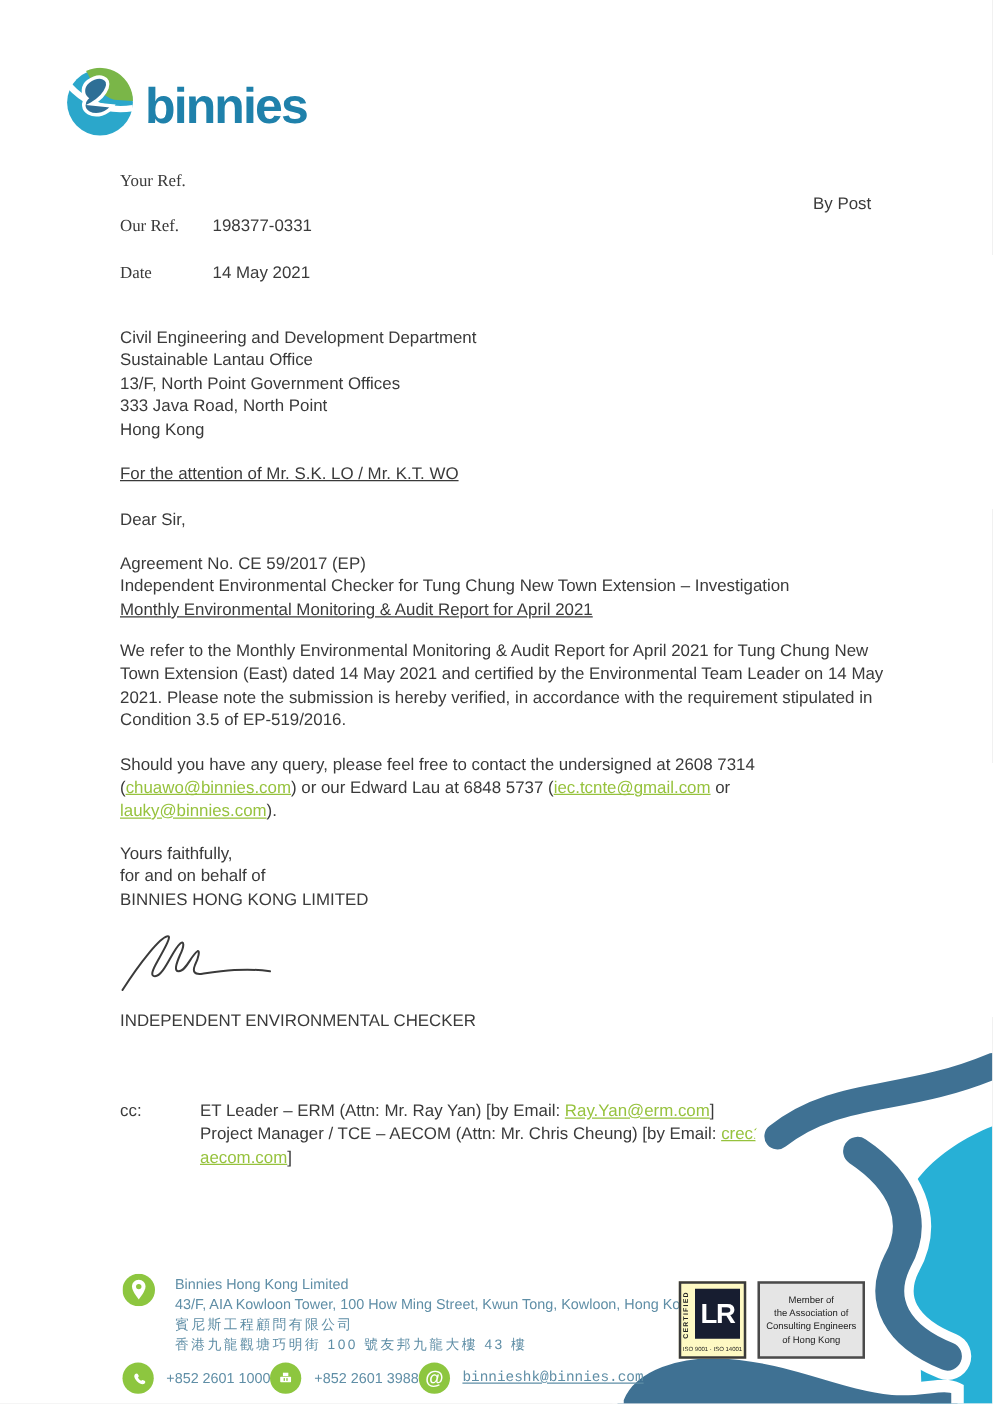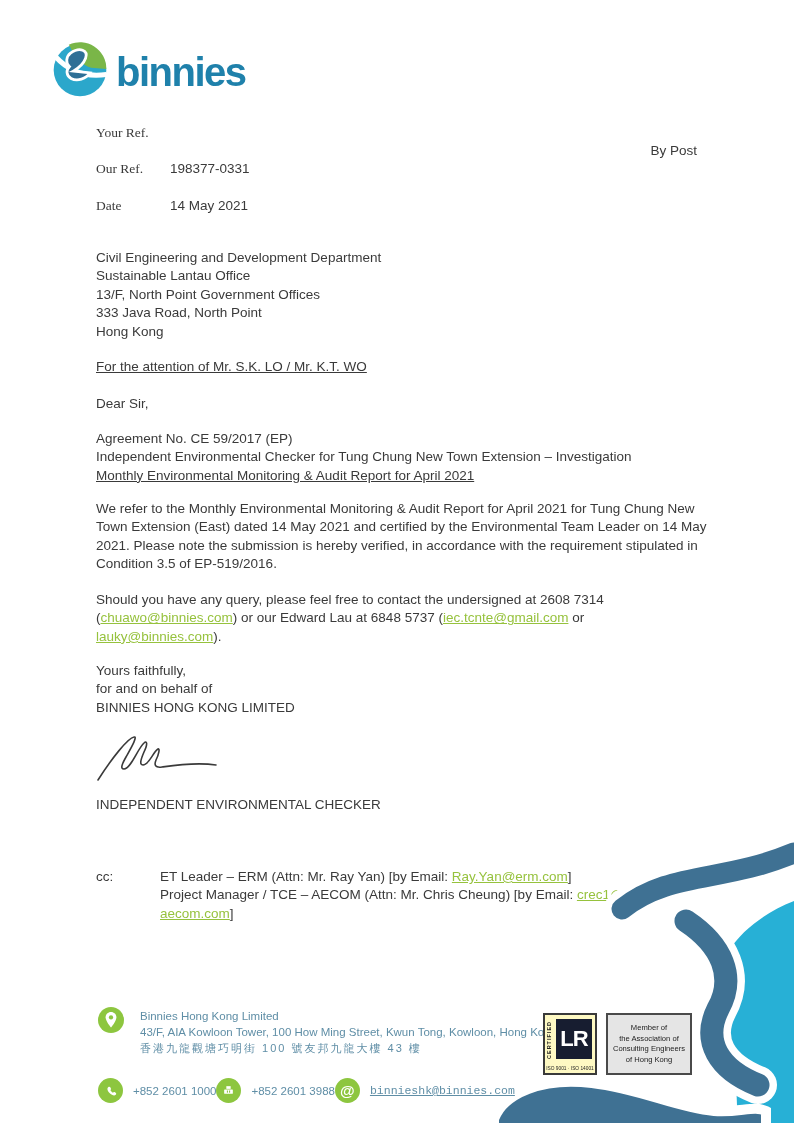--- a/index.html
+++ b/index.html
@@ -1,18 +1,18 @@
 <!DOCTYPE html>
 <html><head>
 <meta charset="utf-8">
 <style>
   html,body{margin:0;padding:0;background:#e8e8e8;}
   .page{position:relative;width:794px;height:1123px;background:#ffffff;margin:0 auto;
         font-family:"Liberation Sans",sans-serif;color:#3a3a3a;overflow:hidden;}
-  .abs{position:absolute;}
+  .abs{position:absolute;margin-top:12px;}
   .letter{font-size:13.5px;line-height:18.4px;}
   .bold{font-weight:normal;}
   .ul{text-decoration:underline;}
   a.greenlink{color:#96c23d;text-decoration:underline;cursor:pointer;}
   
   .logo-wrap{left:52px;top:42px;display:flex;align-items:center;gap:8px;}
   .brand-word{font-size:40px;font-weight:bold;color:#1f81ab;letter-spacing:-1.5px;line-height:1;}
   
   .ref-row{display:flex;}
   .ref-label{width:74px;font-family:Liberation Serif, serif;}
@@ -135,20 +135,21 @@
   <div class="abs" style="left:98px;top:1007px;">
     <svg width="26" height="26" viewBox="0 0 24 24">
       <circle cx="12" cy="12" r="12" fill="#8dc63f"></circle>
       <path d="M12,4.5 C9.2,4.5 7,6.7 7,9.5 C7,13.2 12,19 12,19 C12,19 17,13.2 17,9.5 C17,6.7 14.8,4.5 12,4.5 Z" fill="#ffffff"></path>
       <circle cx="12" cy="9.5" r="2" fill="#8dc63f"></circle>
     </svg>
   </div>
   <div class="abs footer-text" style="left:140px;top:1008px;width:440px;">
     <div>Binnies Hong Kong Limited</div>
     <div>43/F, AIA Kowloon Tower, 100 How Ming Street, Kwun Tong, Kowloon, Hong Kong</div>
+    <div class="footer-zh">賓尼斯工程顧問有限公司</div>
     <div class="footer-zh">香港九龍觀塘巧明街 100 號友邦九龍大樓 43 樓</div>
   </div>
 
   <div class="abs lr-box" style="left:543px;top:1013px;">
     <span class="lr-cert">CERTIFIED</span>
     <span class="lr-mark">LR</span>
     <span class="lr-iso">ISO 9001 · ISO 14001</span>
   </div>
   <div class="abs member-box" style="left:606px;top:1013px;">
     <div>Member of</div>

